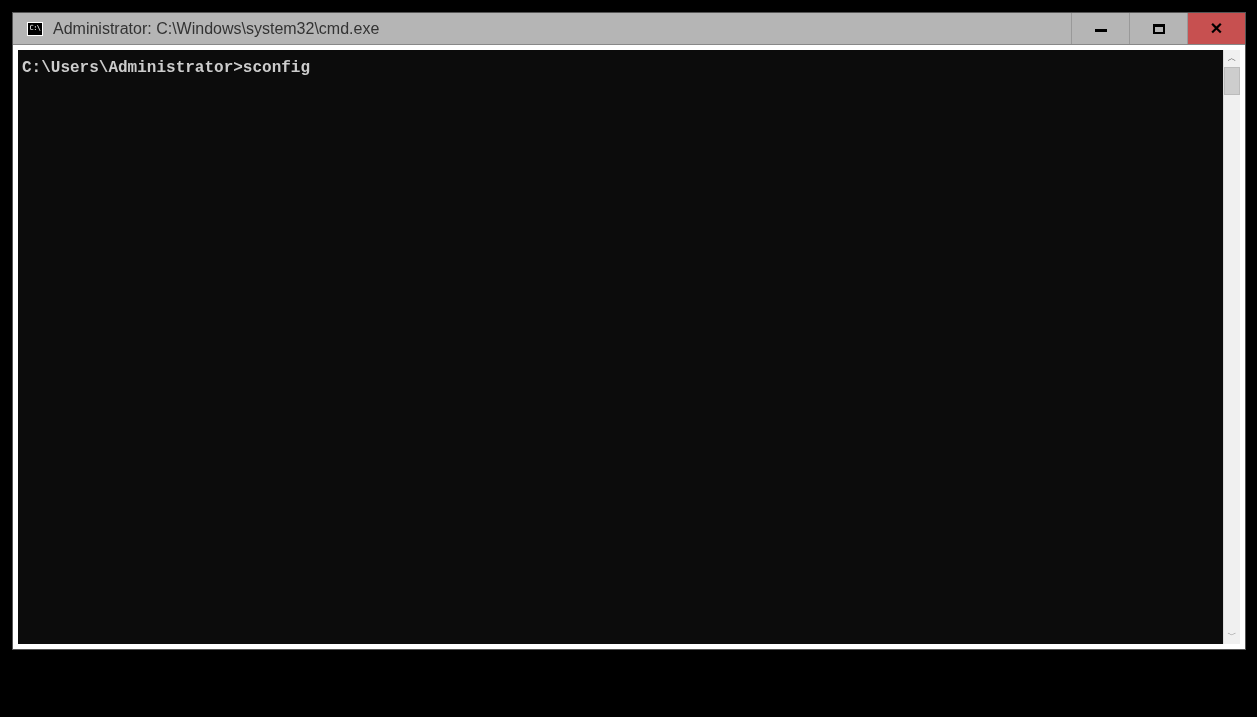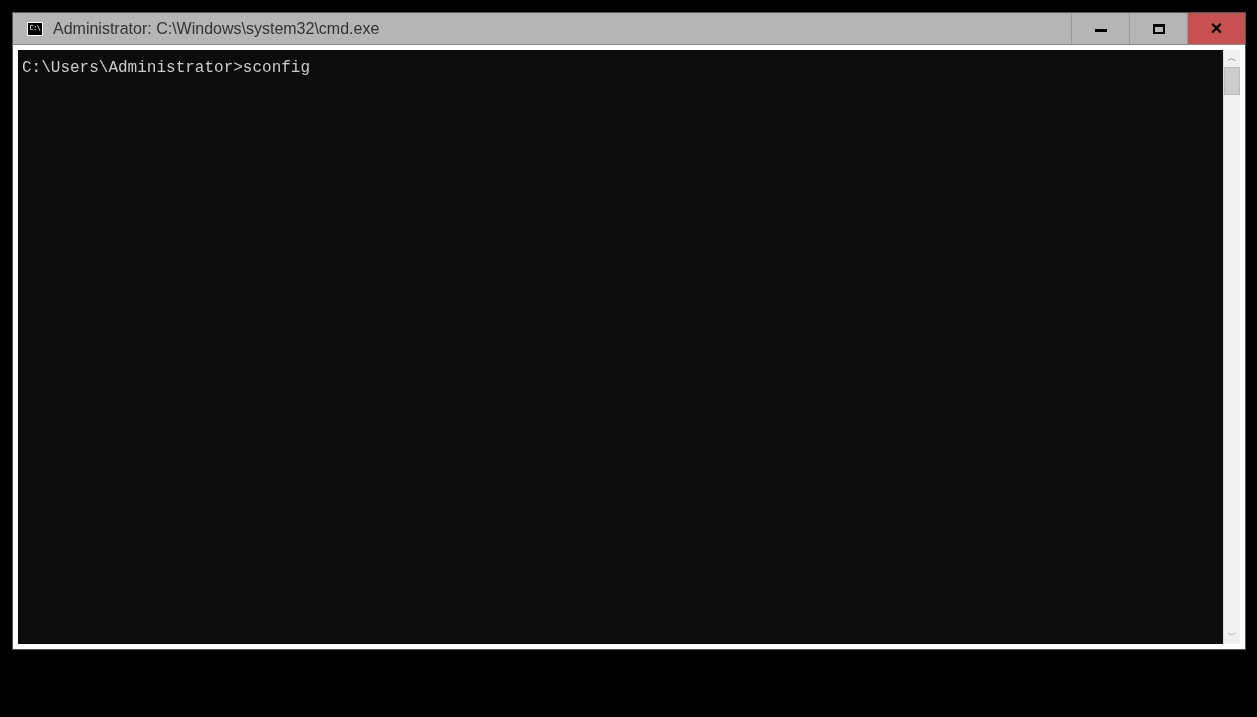--- a/index.html
+++ b/index.html
@@ -125,20 +125,21 @@
       color: #cccccc;
       font-family: Consolas, "Courier New", monospace;
       font-size: 16px;
       padding: 8px 4px;
       line-height: 1.3;
       overflow: hidden;
     }
     
     .terminal-line {
       white-space: pre;
+      font-weight: bold;
     }
     
     .prompt {
       color: #cccccc;
     }
     
     .command {
       color: #cccccc;
     }
     

